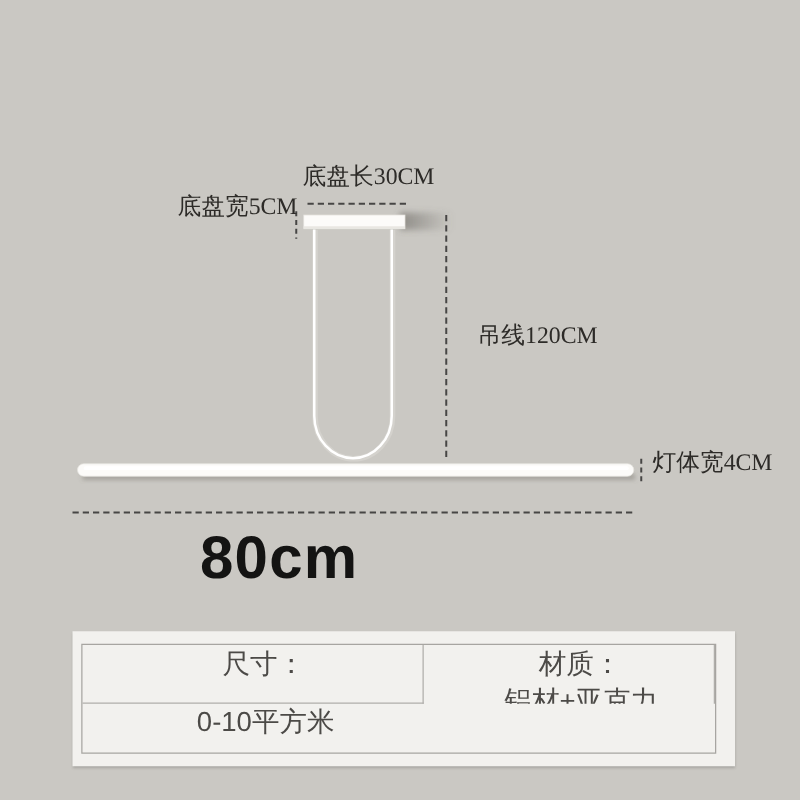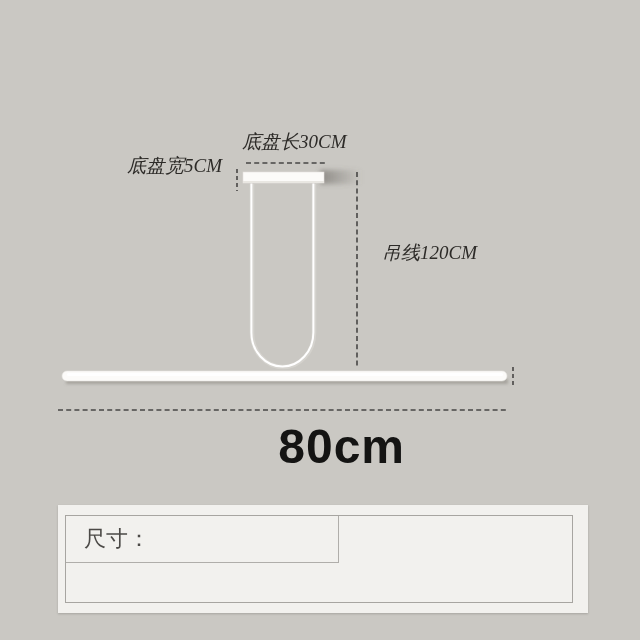--- a/index.html
+++ b/index.html
@@ -16,29 +16,28 @@
     left: 0; top: 0;
     width: 640px; height: 640px;
   }
   .ann {
     position: absolute;
     font-family: "Liberation Serif", "DejaVu Serif", serif;
     font-size: 19px;
     line-height: 22px;
     color: #2d2b28;
     white-space: nowrap;
-    font-style: italic;
   }
   .ann.right-align { text-align: right; }
   .total-label {
     position: absolute;
     left: 160px;
     top: 419px;
     width: 245px;
-    text-align: right;
+    text-align: left;
     font-family: "Liberation Sans", sans-serif;
     font-size: 48px;
     font-weight: 600;
     letter-spacing: 1px;
     color: #141413;
   }
   .spec-panel {
     position: absolute;
     left: 58px;
     top: 505px;
@@ -59,20 +58,21 @@
     grid-template-rows: 47px 39px;
   }
   .spec-cell {
     display: flex;
     align-items: center;
     padding-left: 18px;
     font-size: 22px;
     color: #4c4a47;
     white-space: nowrap;
     overflow: hidden;
+    flex-direction: column;
   }
   .spec-cell.col-1 { border-right: 1px solid #b0aeaa; }
   .spec-cell.row-1 { border-bottom: 1px solid #b0aeaa; }
   .spec-cell .cell-value { margin-left: 2px; }
 </style>
 </head>
 <body>
 
 <div class="stage">
 
@@ -109,41 +109,47 @@
     <rect x="62" y="371" width="445" height="10" rx="5" fill="#fcfbf9" stroke="#e6e4df" stroke-width="0.6"></rect>
     <rect x="67" y="373" width="436" height="3" rx="1.5" fill="#ffffff"></rect>
 
     <line x1="513" y1="367" x2="513" y2="386" stroke="#474645" stroke-width="1.6" stroke-dasharray="4 3"></line>
 
     <line x1="58" y1="410" x2="507" y2="410" stroke="#474645" stroke-width="1.6" stroke-dasharray="5 3.2"></line>
   </svg>
 
   <div class="ann" style="left:242px; top:131px;">底盘长30CM</div>
 
-  <div class="ann right-align" style="right:418px; top:155px;">
+  <div class="ann right-align" style="right:402px; top:155px;">
     <div>底盘宽5CM</div>
   </div>
 
-  <div class="ann" style="left:382px; top:240px; line-height:26px;">
+  <div class="ann" style="left:382px; top:256px; line-height:26px;">
     <div>吊线120CM</div>
   </div>
 
   <div class="ann right-align" style="right:22px; top:360px;">
+    <div>灯体宽4CM</div>
   </div>
 
   <div class="total-label">80cm</div>
 
   <div class="spec-panel">
     <div class="spec-table">
 
       <div class="spec-cell col-1 row-1">
         <span class="cell-label">尺寸：</span>
       </div>
 
 
+      <div class="spec-cell col-1">
+        <span class="cell-label">材质：</span>
+        <span class="cell-value">铝材+亚克力</span>
+      </div>
 
       <div class="spec-cell">
+        <span class="cell-value">0-10平方米</span>
       </div>
 
     </div>
   </div>
 
 </div>
 
 </body></html>

